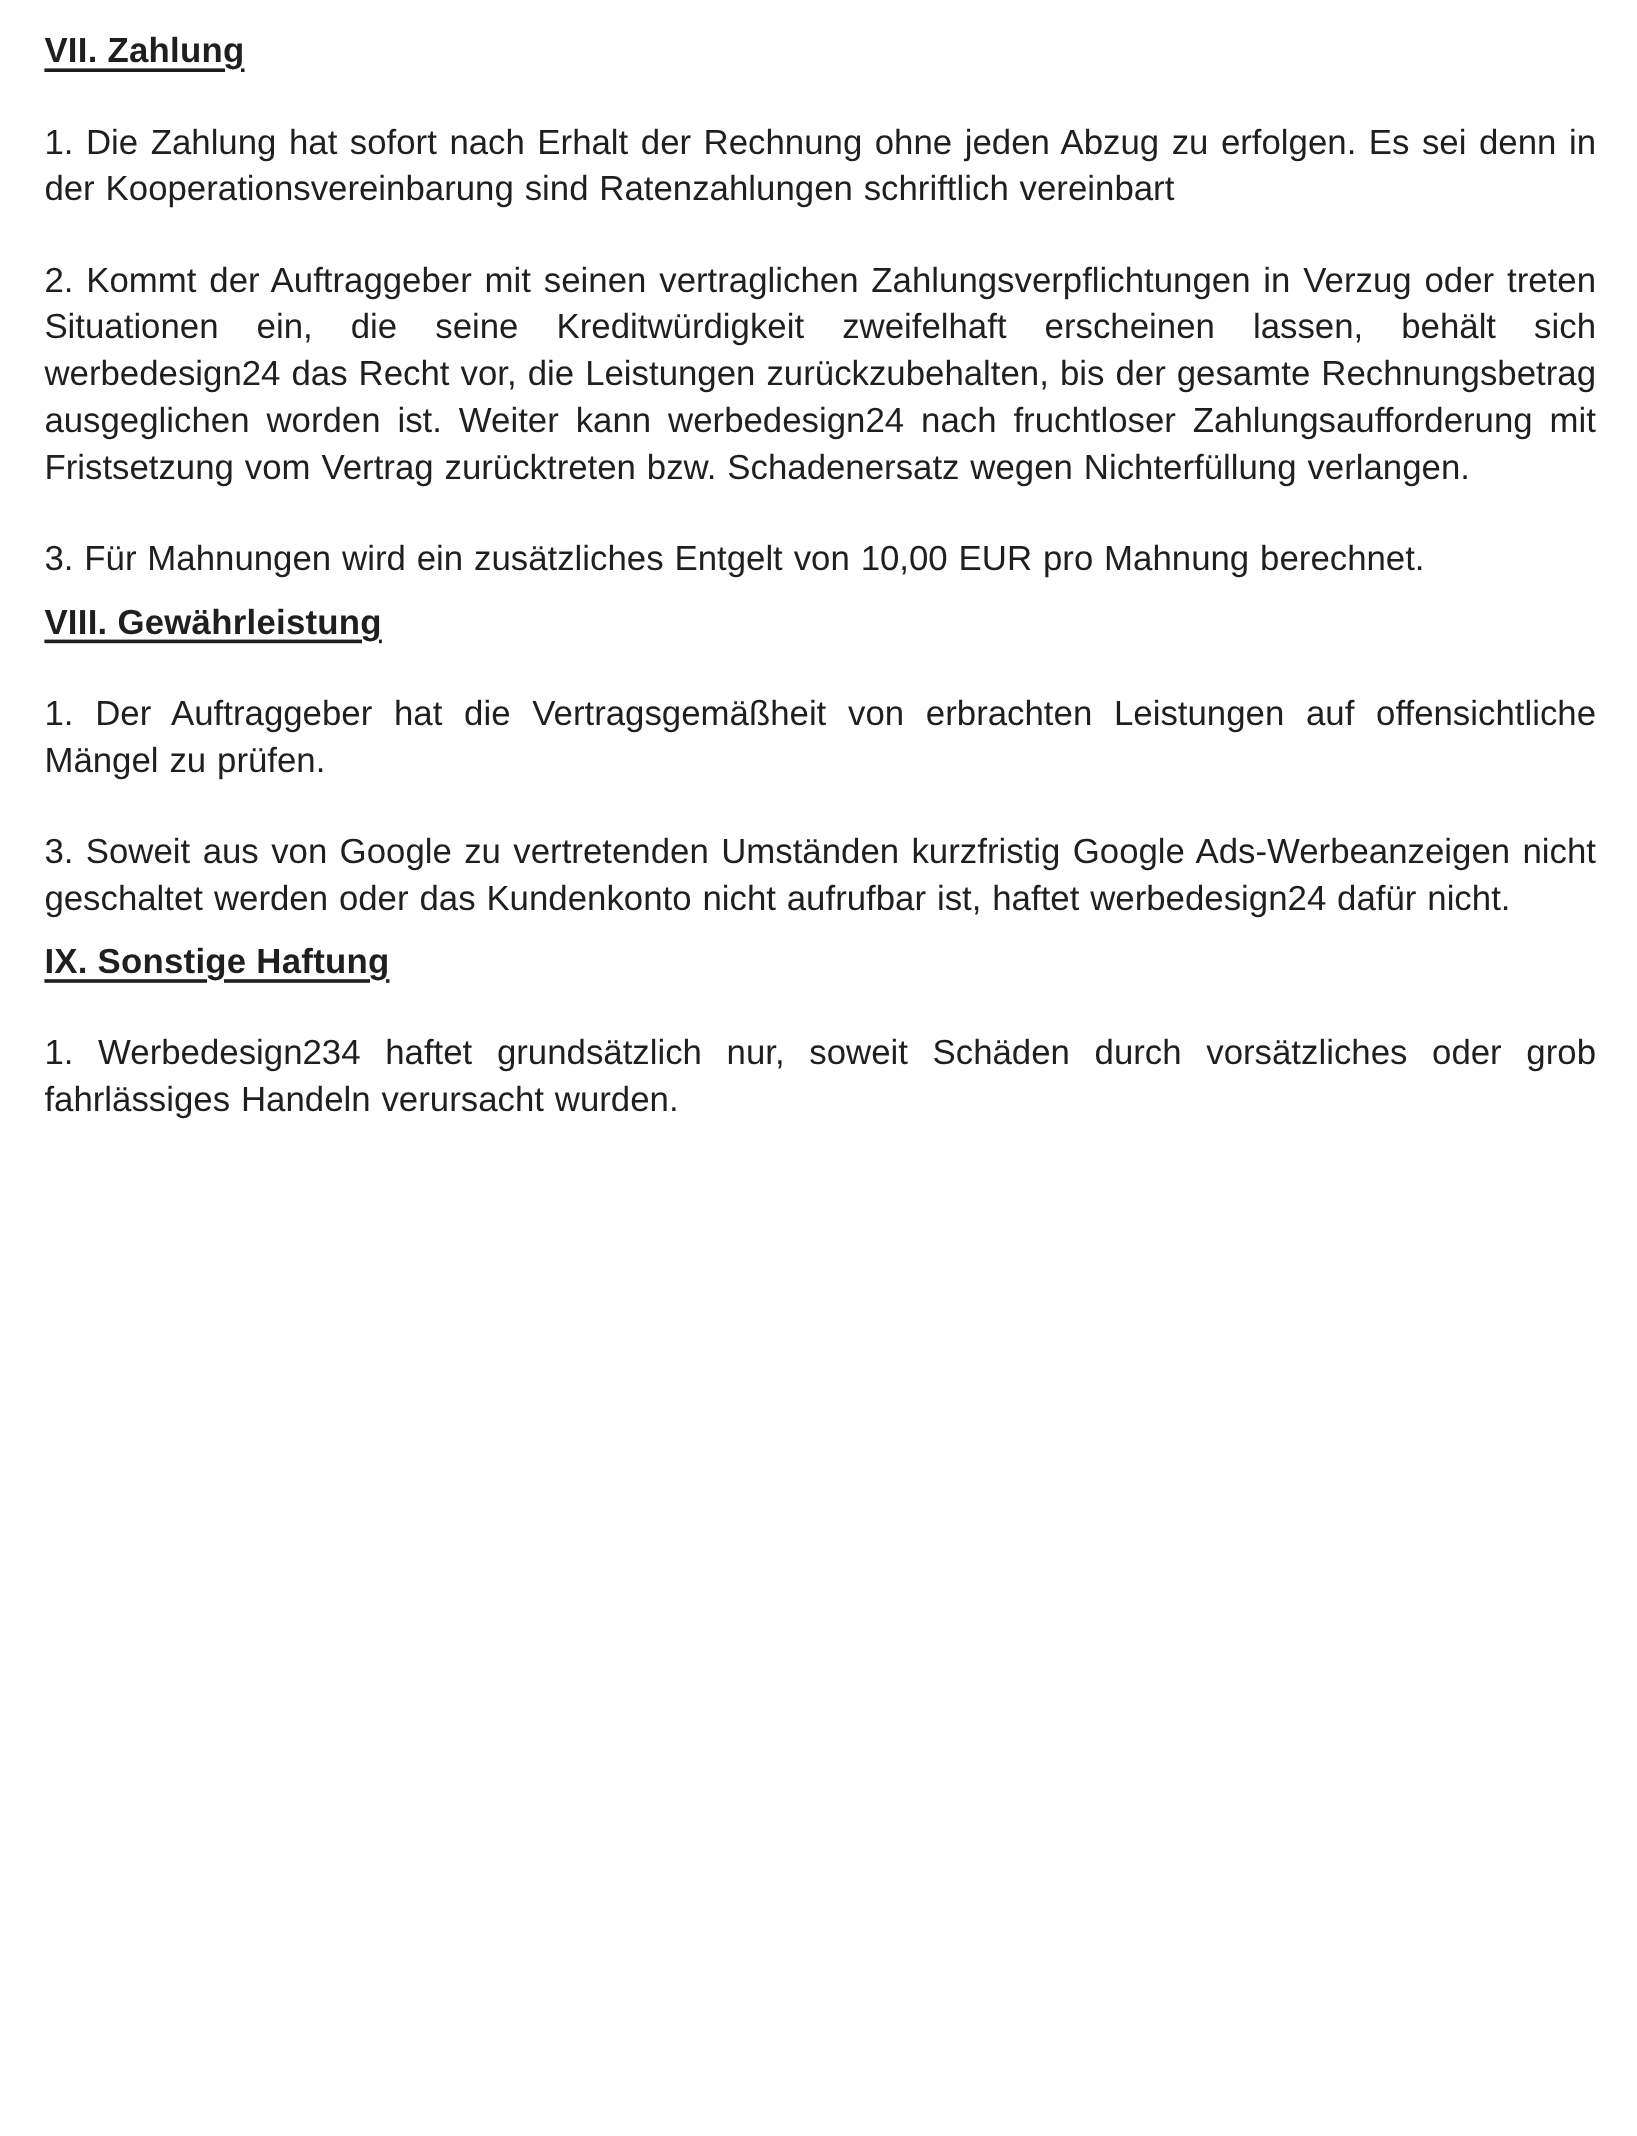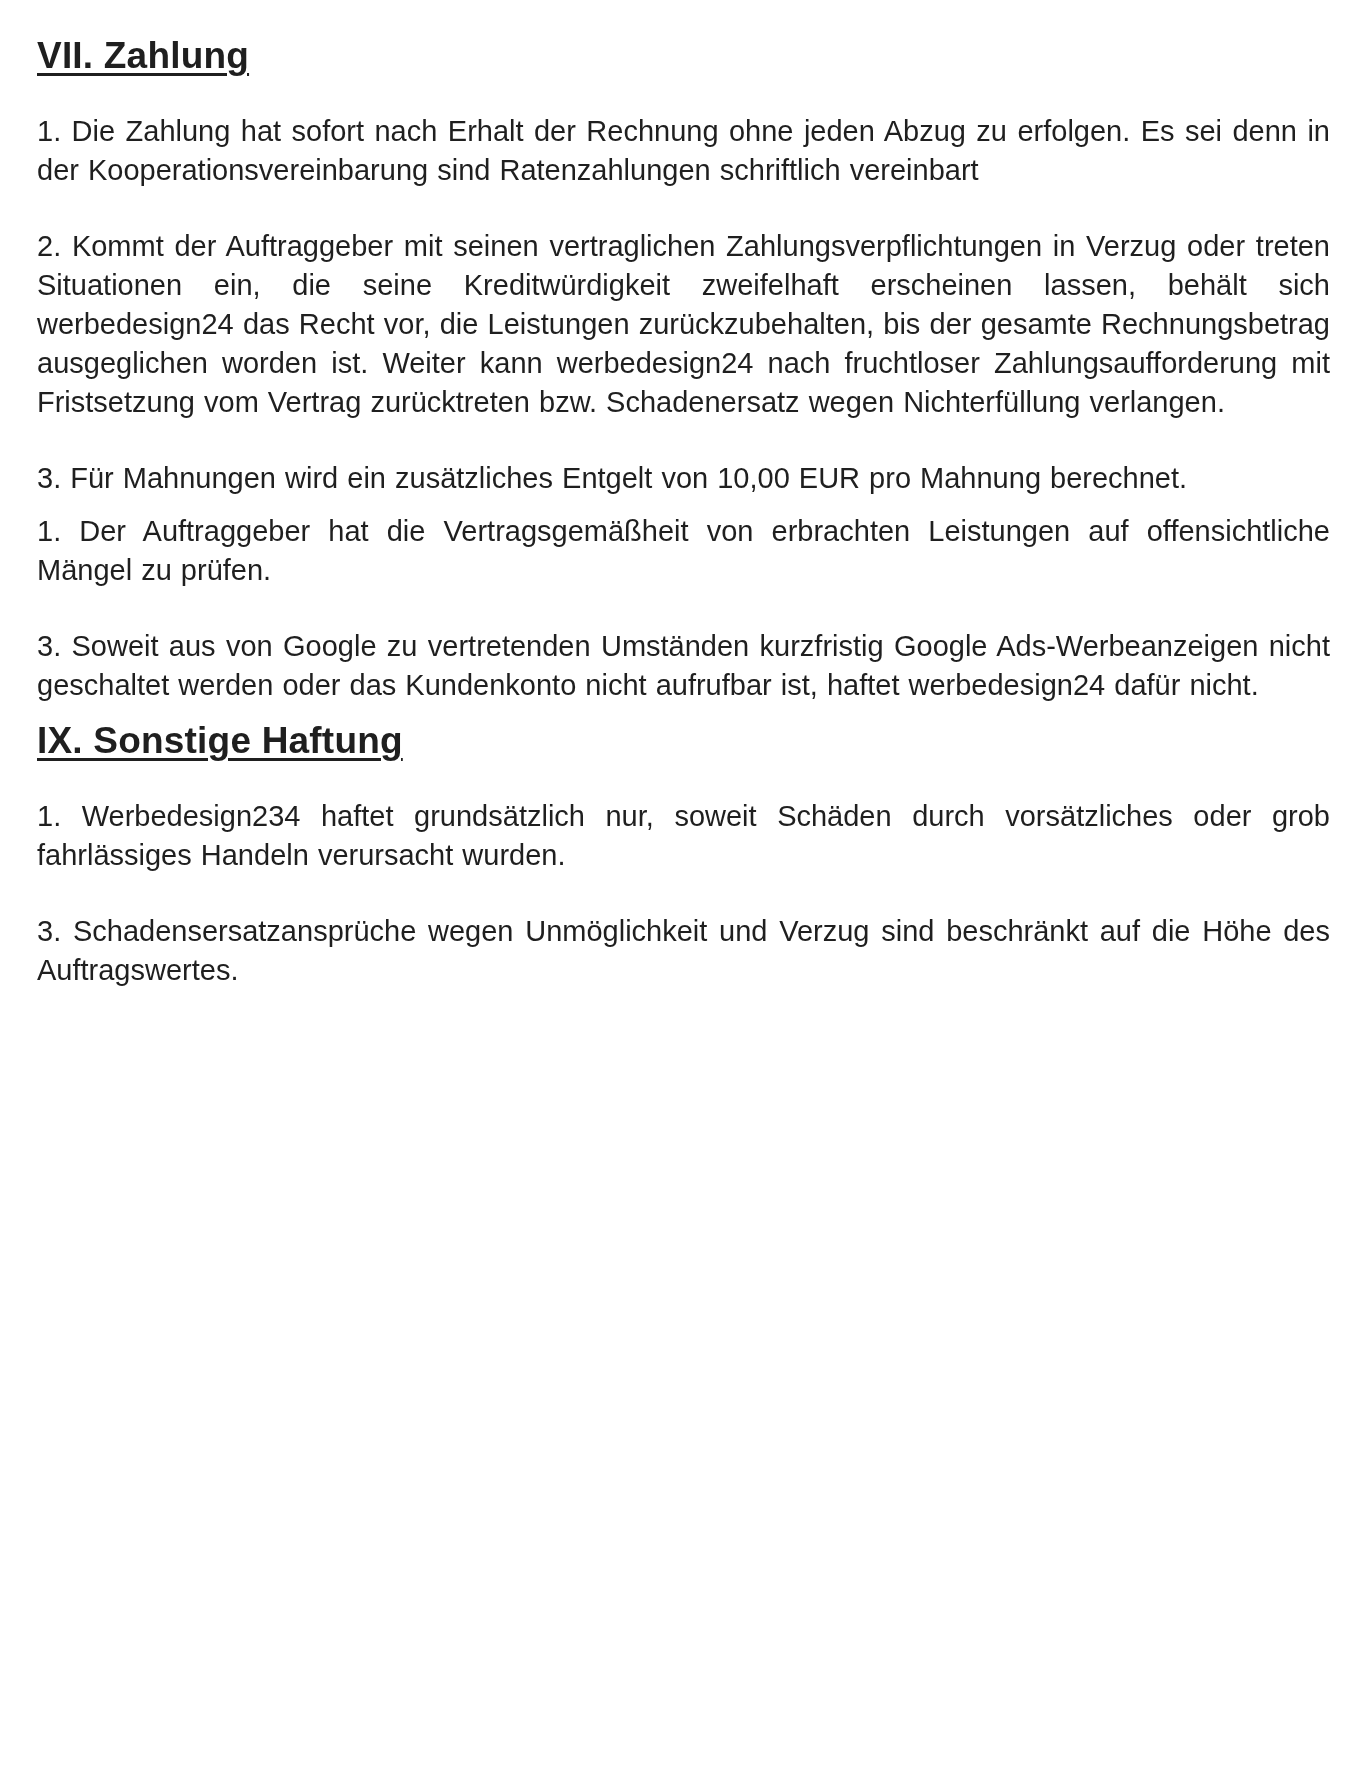--- a/index.html
+++ b/index.html
@@ -20,26 +20,26 @@
     line-height: 39px;
     overflow: hidden;
   }
   .section {
     margin: 0;
   }
   .section + .section {
     margin-top: 14px;
   }
   .heading {
-    font-size: 37px;
+    font-size: 29px;
     font-weight: bold;
     text-decoration: underline;
     text-underline-offset: 5px;
     text-decoration-thickness: 3px;
-    margin: 16px 0 37px 0;
+    margin: 4px 0 37px 0;
     letter-spacing: 0.2px;
   }
   .para {
     margin: 0 0 37px 0;
     text-align: justify;
     text-justify: inter-word;
     word-spacing: 1px;
   }
   .para:last-child {
     margin-bottom: 0;
@@ -51,23 +51,23 @@
 <div class="page">
 
   <section class="section">
     <h2 class="heading">VII. Zahlung</h2>
     <p class="para">1. Die Zahlung hat sofort nach Erhalt der Rechnung ohne jeden Abzug zu erfolgen. Es sei denn in der Kooperationsvereinbarung sind Ratenzahlungen schriftlich vereinbart</p>
     <p class="para">2. Kommt der Auftraggeber mit seinen vertraglichen Zahlungsverpflichtungen in Verzug oder treten Situationen ein, die seine Kreditwürdigkeit zweifelhaft erscheinen lassen, behält sich werbedesign24 das Recht vor, die Leistungen zurückzubehalten, bis der gesamte Rechnungsbetrag ausgeglichen worden ist.  Weiter kann werbedesign24 nach fruchtloser Zahlungsaufforderung mit Fristsetzung vom Vertrag zurücktreten bzw. Schadenersatz wegen Nichterfüllung verlangen.</p>
     <p class="para">3. Für Mahnungen wird ein zusätzliches Entgelt von 10,00 EUR pro Mahnung berechnet.</p>
   </section>
 
   <section class="section">
+    <h2 class="heading">VIII. Gewährleistung</h2>
     <p class="para">1. Der Auftraggeber hat die Vertragsgemäßheit von erbrachten Leistungen auf offensichtliche Mängel zu prüfen.</p>
     <p class="para">3. Soweit aus von Google zu vertretenden Umständen kurzfristig Google Ads-Werbeanzeigen nicht geschaltet werden oder das Kundenkonto nicht aufrufbar ist, haftet werbedesign24 dafür nicht.</p>
   </section>
 
   <section class="section">
     <h2 class="heading">IX. Sonstige Haftung</h2>
     <p class="para">1. Werbedesign234 haftet grundsätzlich nur, soweit Schäden durch vorsätzliches oder grob fahrlässiges Handeln verursacht wurden.</p>
-    <p class="para">3. Schadensersatzansprüche wegen Unmöglichkeit und Verzug sind beschränkt auf die Höhe des Auftragswertes.</p>
   </section>
 
 </div>
 
 </body></html>

